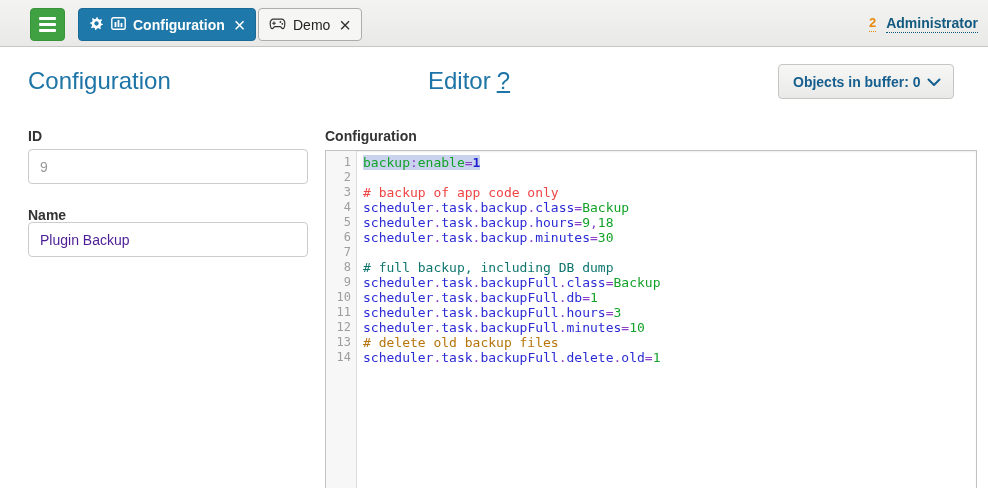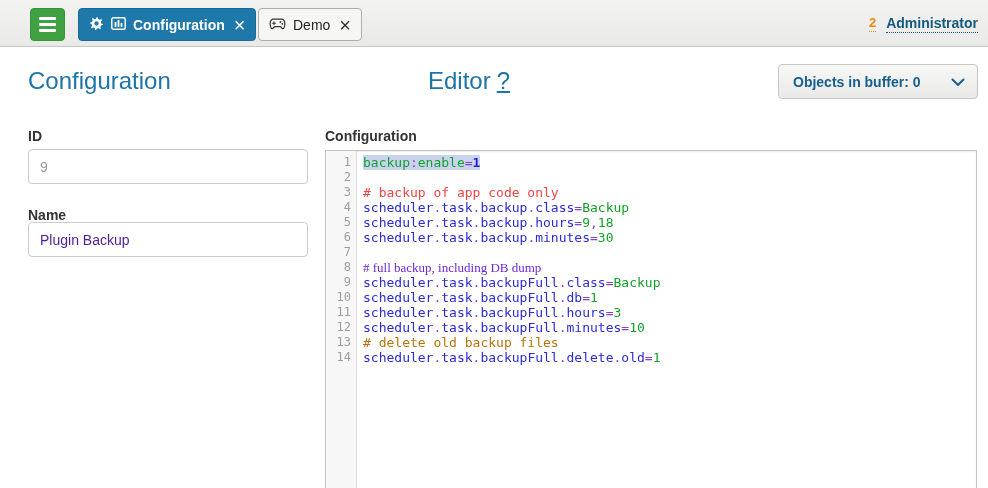--- a/index.html
+++ b/index.html
@@ -60,21 +60,21 @@
     position:absolute; left:28px; top:67px;
     font-size:24px; color:#1d74a6; font-weight:normal;
   }
   .editor-title {
     position:absolute; left:428px; top:67px;
     font-size:24px; color:#1d74a6; font-weight:normal;
   }
   .help-link { color:#1d74a6; text-decoration:underline; cursor:pointer; margin-left:6px; }
 
   .buffer-box {
-    position:absolute; left:778px; top:64px; width:200px; height:35px;
+    position:absolute; left:778px; top:64px; width:176px; height:35px;
     background:linear-gradient(#f7f7f6,#e9e9e7);
     border:1px solid #c5c5c3; border-radius:4px;
     display:flex; align-items:center; justify-content:space-between;
     padding:0 12px 0 14px; cursor:pointer;
   }
   .buffer-label { color:#155e8e; font-weight:bold; font-size:14px; }
 
   
   .fld-label { position:absolute; left:28px; font-size:14px; font-weight:bold; color:#333; }
   .fld-input {
@@ -179,21 +179,21 @@
   <div class="editor-box">
     <div class="gutter-bg"></div>
     <div class="code-lines">
         <div class="crow"><span class="ln">1</span><span class="lc"><span class="sel-span" style="background: rgb(201, 211, 238);"><span style="color: rgb(19, 162, 41);">backup</span><span style="color: rgb(138, 63, 198);">:</span><span style="color: rgb(19, 162, 41);">enable</span><span style="color: rgb(138, 63, 198);">=</span><span style="color: rgb(31, 31, 208); font-weight: bold;">1</span></span></span></div>
         <div class="crow"><span class="ln">2</span><span class="lc"></span></div>
         <div class="crow"><span class="ln">3</span><span class="lc"><span style="color: #ef4444;"># backup of app code only</span></span></div>
         <div class="crow"><span class="ln">4</span><span class="lc"><span style="color: rgb(43, 43, 213);">scheduler</span><span style="color: rgb(138, 63, 198);">.</span><span style="color: rgb(43, 43, 213);">task</span><span style="color: rgb(138, 63, 198);">.</span><span style="color: rgb(43, 43, 213);">backup</span><span style="color: rgb(138, 63, 198);">.</span><span style="color: rgb(43, 43, 213);">class</span><span style="color: rgb(138, 63, 198);">=</span><span style="color: rgb(19, 162, 41);">Backup</span></span></div>
         <div class="crow"><span class="ln">5</span><span class="lc"><span style="color: rgb(43, 43, 213);">scheduler</span><span style="color: rgb(138, 63, 198);">.</span><span style="color: rgb(43, 43, 213);">task</span><span style="color: rgb(138, 63, 198);">.</span><span style="color: rgb(43, 43, 213);">backup</span><span style="color: rgb(138, 63, 198);">.</span><span style="color: rgb(43, 43, 213);">hours</span><span style="color: rgb(138, 63, 198);">=</span><span style="color: rgb(19, 162, 41);">9</span><span style="color: rgb(138, 63, 198);">,</span><span style="color: rgb(19, 162, 41);">18</span></span></div>
         <div class="crow"><span class="ln">6</span><span class="lc"><span style="color: rgb(43, 43, 213);">scheduler</span><span style="color: rgb(138, 63, 198);">.</span><span style="color: rgb(43, 43, 213);">task</span><span style="color: rgb(138, 63, 198);">.</span><span style="color: rgb(43, 43, 213);">backup</span><span style="color: rgb(138, 63, 198);">.</span><span style="color: rgb(43, 43, 213);">minutes</span><span style="color: rgb(138, 63, 198);">=</span><span style="color: rgb(19, 162, 41);">30</span></span></div>
         <div class="crow"><span class="ln">7</span><span class="lc"></span></div>
-        <div class="crow"><span class="ln">8</span><span class="lc"><span style="color: #6d28d9; font-family: Liberation Serif, serif;"># full backup, including DB dump</span></span></div>
+        <div class="crow"><span class="ln">8</span><span class="lc"><span style="color: #0f766e;"># full backup, including DB dump</span></span></div>
         <div class="crow"><span class="ln">9</span><span class="lc"><span style="color: rgb(43, 43, 213);">scheduler</span><span style="color: rgb(138, 63, 198);">.</span><span style="color: rgb(43, 43, 213);">task</span><span style="color: rgb(138, 63, 198);">.</span><span style="color: rgb(43, 43, 213);">backupFull</span><span style="color: rgb(138, 63, 198);">.</span><span style="color: rgb(43, 43, 213);">class</span><span style="color: rgb(138, 63, 198);">=</span><span style="color: rgb(19, 162, 41);">Backup</span></span></div>
         <div class="crow"><span class="ln">10</span><span class="lc"><span style="color: rgb(43, 43, 213);">scheduler</span><span style="color: rgb(138, 63, 198);">.</span><span style="color: rgb(43, 43, 213);">task</span><span style="color: rgb(138, 63, 198);">.</span><span style="color: rgb(43, 43, 213);">backupFull</span><span style="color: rgb(138, 63, 198);">.</span><span style="color: rgb(43, 43, 213);">db</span><span style="color: rgb(138, 63, 198);">=</span><span style="color: rgb(19, 162, 41);">1</span></span></div>
         <div class="crow"><span class="ln">11</span><span class="lc"><span style="color: rgb(43, 43, 213);">scheduler</span><span style="color: rgb(138, 63, 198);">.</span><span style="color: rgb(43, 43, 213);">task</span><span style="color: rgb(138, 63, 198);">.</span><span style="color: rgb(43, 43, 213);">backupFull</span><span style="color: rgb(138, 63, 198);">.</span><span style="color: rgb(43, 43, 213);">hours</span><span style="color: rgb(138, 63, 198);">=</span><span style="color: rgb(19, 162, 41);">3</span></span></div>
         <div class="crow"><span class="ln">12</span><span class="lc"><span style="color: rgb(43, 43, 213);">scheduler</span><span style="color: rgb(138, 63, 198);">.</span><span style="color: rgb(43, 43, 213);">task</span><span style="color: rgb(138, 63, 198);">.</span><span style="color: rgb(43, 43, 213);">backupFull</span><span style="color: rgb(138, 63, 198);">.</span><span style="color: rgb(43, 43, 213);">minutes</span><span style="color: rgb(138, 63, 198);">=</span><span style="color: rgb(19, 162, 41);">10</span></span></div>
         <div class="crow"><span class="ln">13</span><span class="lc"><span style="color: rgb(184, 116, 11);"># delete old backup files</span></span></div>
         <div class="crow"><span class="ln">14</span><span class="lc"><span style="color: rgb(43, 43, 213);">scheduler</span><span style="color: rgb(138, 63, 198);">.</span><span style="color: rgb(43, 43, 213);">task</span><span style="color: rgb(138, 63, 198);">.</span><span style="color: rgb(43, 43, 213);">backupFull</span><span style="color: rgb(138, 63, 198);">.</span><span style="color: rgb(43, 43, 213);">delete</span><span style="color: rgb(138, 63, 198);">.</span><span style="color: rgb(43, 43, 213);">old</span><span style="color: rgb(138, 63, 198);">=</span><span style="color: rgb(19, 162, 41);">1</span></span></div>
       </div>
   </div>
 
 </div>

